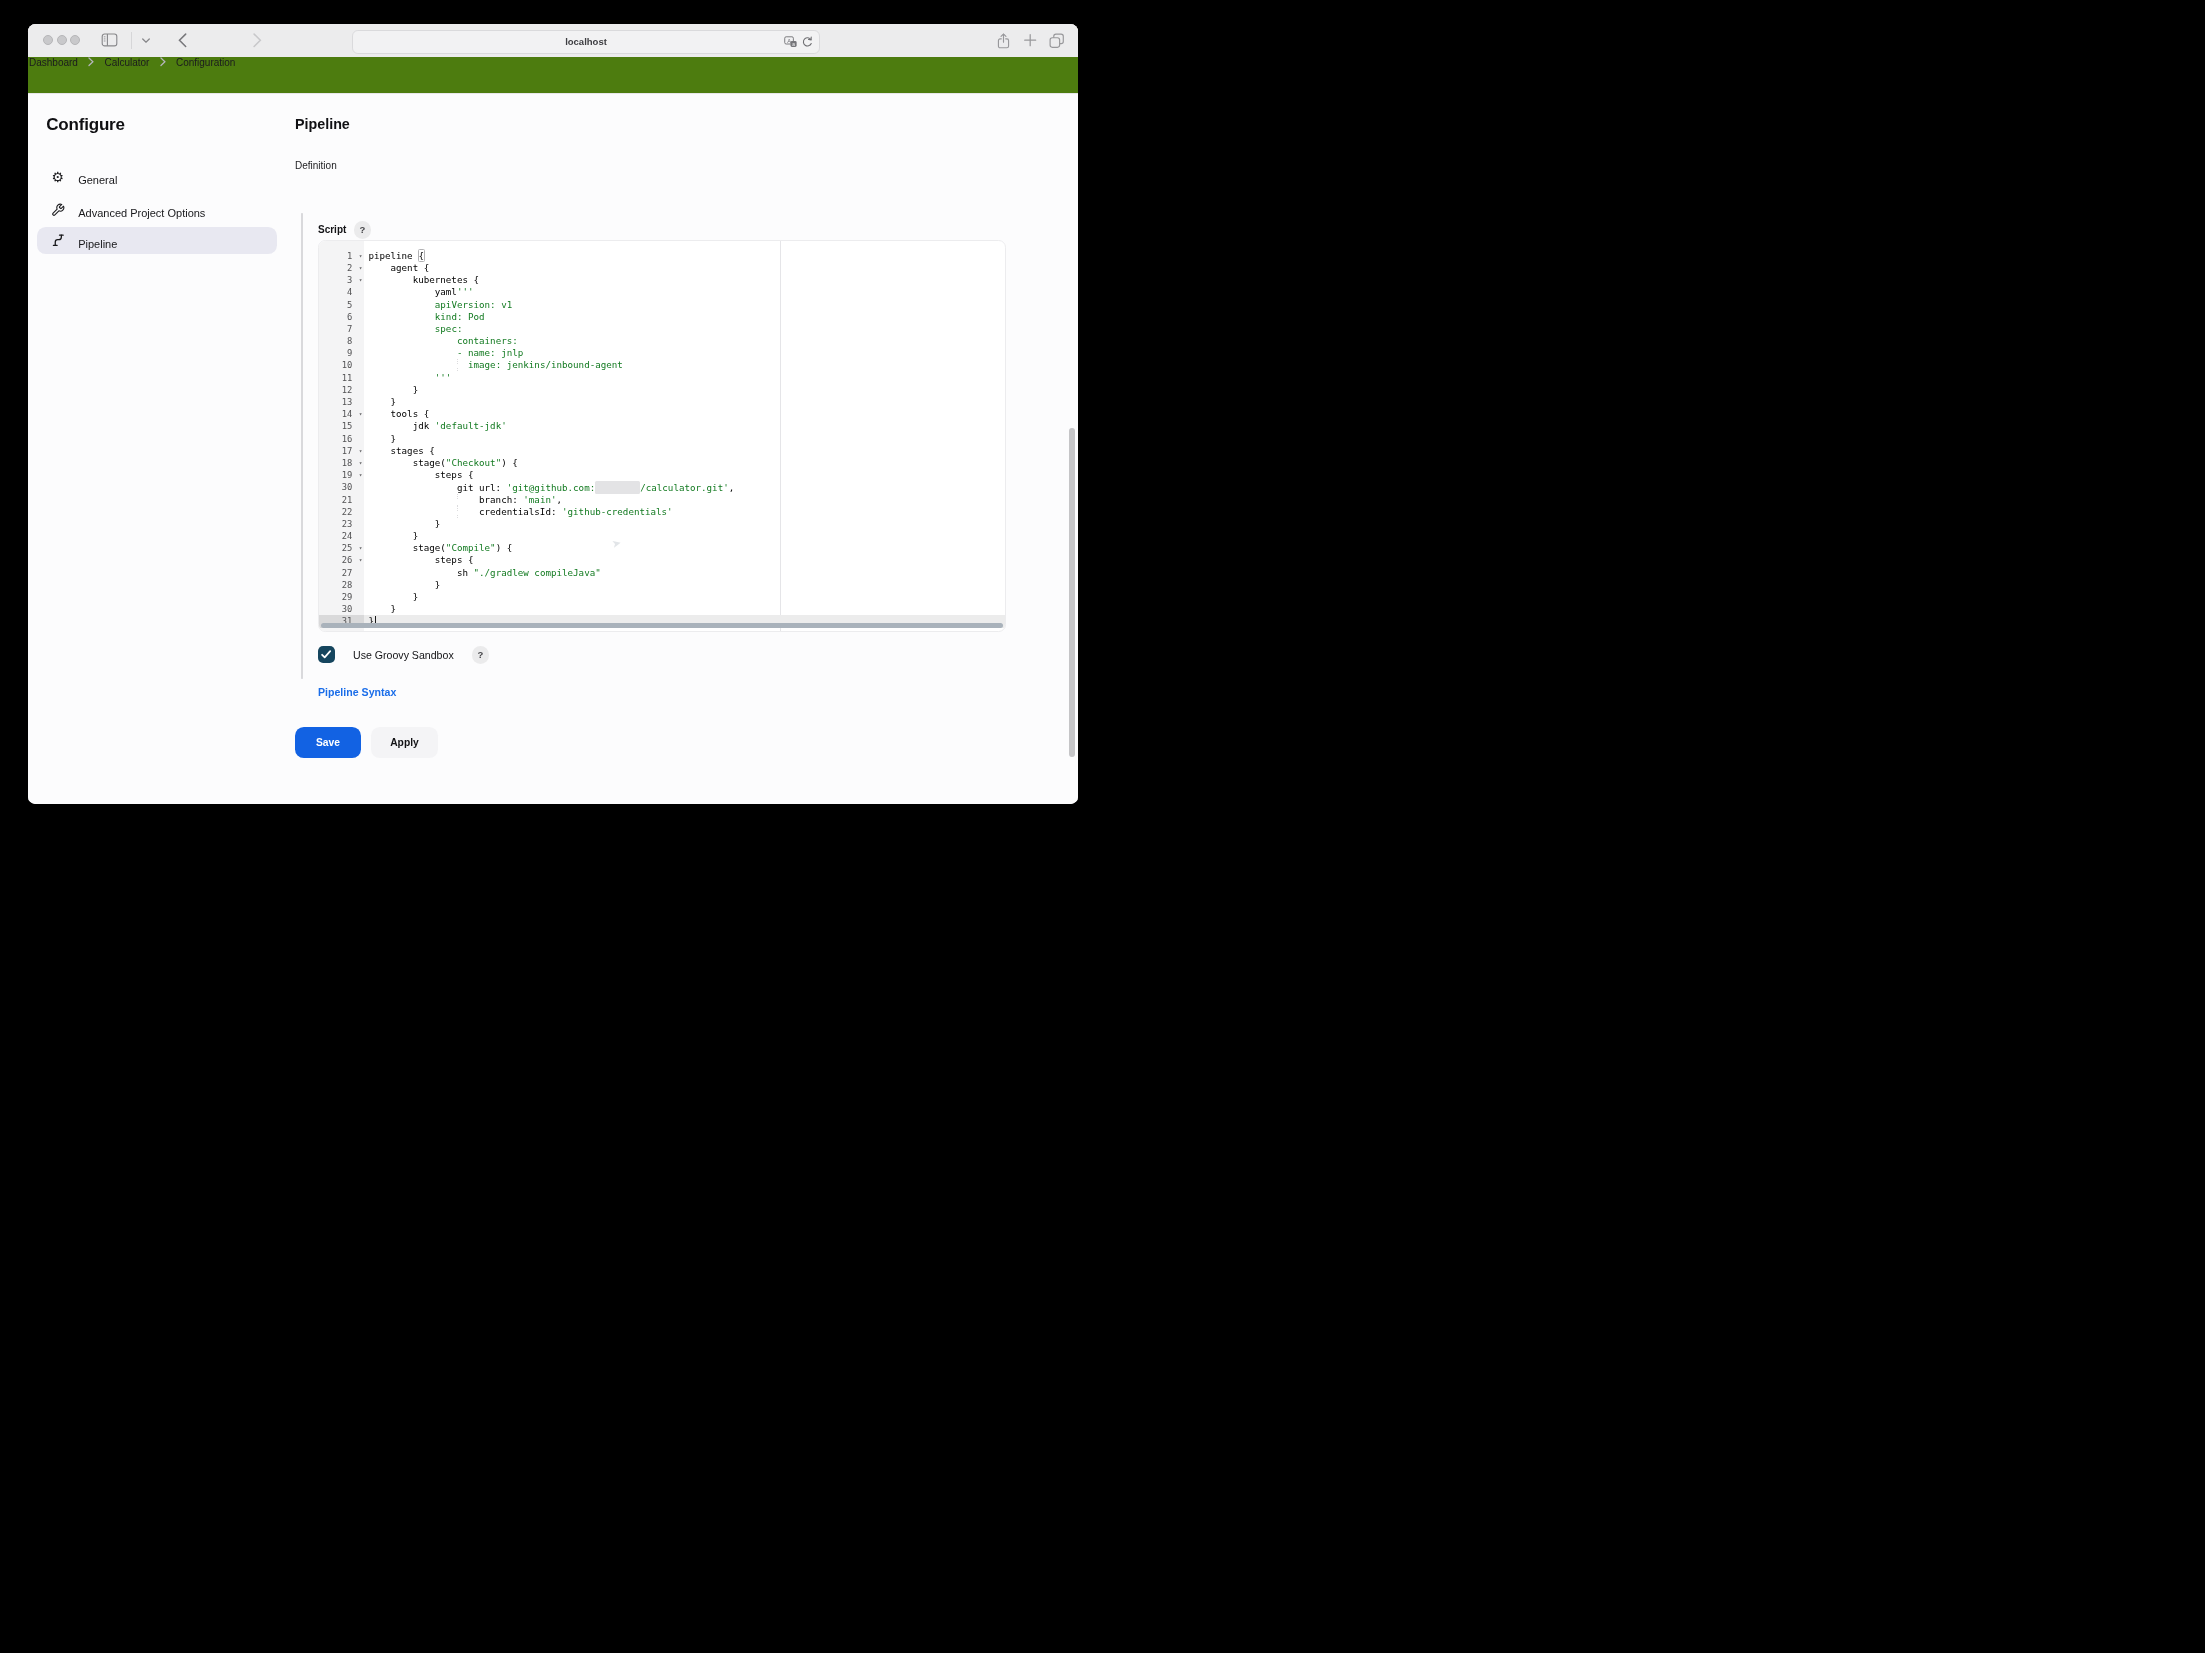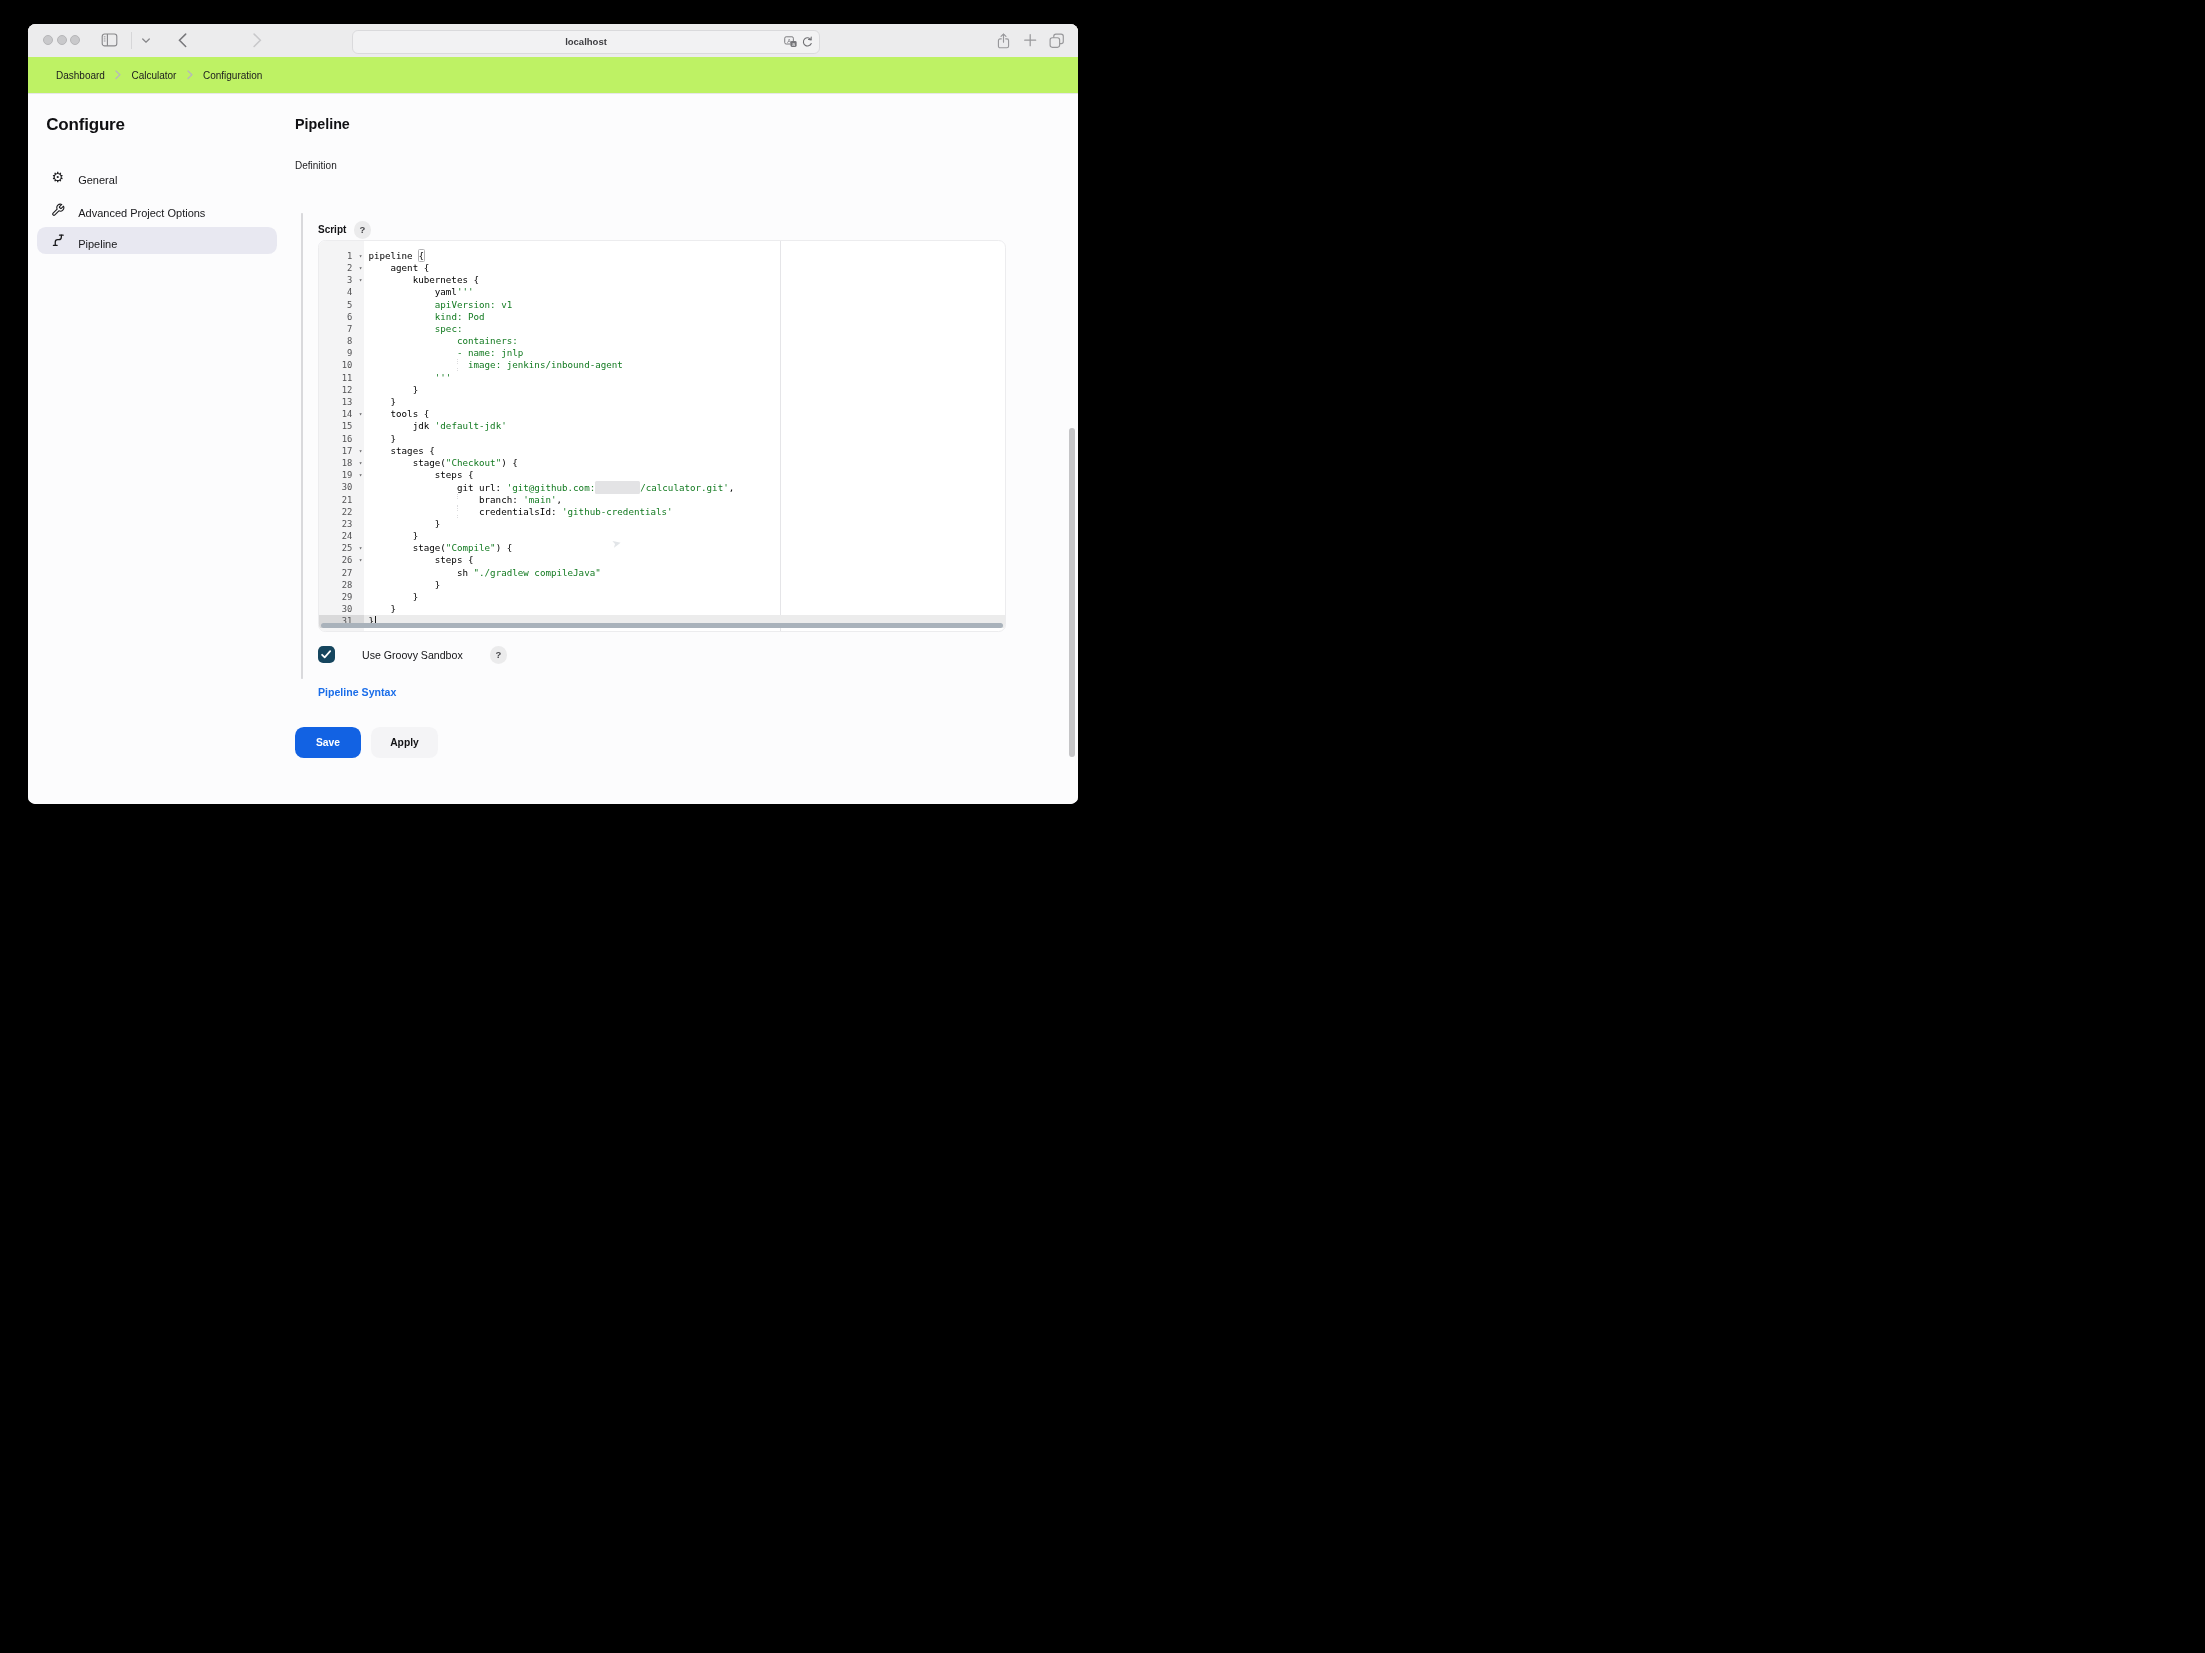--- a/index.html
+++ b/index.html
@@ -11,22 +11,22 @@
   .toolbar{position:absolute;left:0;top:0;right:0;height:33px;background:#ececed;border-bottom:0.7px solid #d2d2d4;}
   .tl{position:absolute;top:11.3px;width:10px;height:10px;border-radius:50%;background:#c9c9cb;border:0.7px solid #b6b6b8;box-sizing:border-box;}
   .tl1{left:14.6px}.tl2{left:28.6px}.tl3{left:42px}
   .tbic{position:absolute;top:0;height:33px;display:flex;align-items:center;justify-content:center;color:#87878a;}
   .tbsep{position:absolute;left:103px;top:8px;width:0.7px;height:17px;background:#d6d6d8;}
   .urlbar{position:absolute;left:324px;top:5.9px;width:466px;height:22px;background:#f2f2f3;border:0.7px solid #dadadc;
           border-radius:5.9px;display:flex;align-items:center;justify-content:center;}
   .url-text{font-size:9.5px;color:#3e3e42;font-weight:bold;}
   .url-right{position:absolute;right:5.9px;top:0;height:100%;display:flex;align-items:center;gap:5.1px;color:#6f6f73;}
   
-  .crumbbar{position:absolute;left:0;top:33px;right:0;height:37px;background:#bef264;border-bottom:0.7px solid #e7e7e9;
-            display:flex;align-items:center;padding-left:28px;box-sizing:border-box;}
+  .crumbbar{position:absolute;left:0;top:33px;right:0;height:37px;background:#4d7c0f;border-bottom:0.7px solid #e7e7e9;
+            display:flex;align-items:flex-start;padding-left:1px;box-sizing:border-box;}
   .crumb{font-size:10px;color:#1b1b1e;font-weight:500;}
   .crumb-sep{margin:0 10.3px;color:#b6b6bd;display:flex;align-items:center;}
   
   .content{position:absolute;left:0;top:70px;right:0;bottom:0;background:#fcfcfd;}
   
   .side-title{position:absolute;left:18.3px;top:20.5px;font-size:17px;font-weight:800;color:#0f0f12;letter-spacing:-0.2px;}
   .side-item{position:absolute;left:8.8px;width:240px;height:25px;border-radius:8.8px;display:flex;align-items:center;
              padding-left:13px;box-sizing:border-box;gap:12.4px;cursor:pointer;}
   .side-item .lbl{font-size:11px;color:#18181b;font-weight:500;margin-top:7px;}
   .side-item.active{background:#e8e8f1;height:27px;}
@@ -59,21 +59,21 @@
   .crow.active .gut{background:#d9d9da;}
   .crow.active .codecell{background:#ececec;}
   .codecell .s{color:var(--string-green,#127a20);}
   .codecell .m{border:0.7px solid #b2b2b4;border-radius:1.5px;margin:-0.7px;}
   .guide{position:absolute;top:0;bottom:0;width:0.7px;font-style:normal;
          background:repeating-linear-gradient(to bottom,#dcdcde 0 0.7px,transparent 0.7px 2.2px);}
   .redact{display:inline-block;width:45px;height:12.4px;background:#e3e3e5;border-radius:1.5px;vertical-align:-2.9px;}
   .caret{display:inline-block;width:1.1px;height:9.5px;background:#1a1a1a;vertical-align:-1.5px;margin-left:0.7px;}
   .hscroll{position:absolute;left:2.2px;right:2.2px;bottom:2.9px;height:5.1px;border-radius:2.9px;background:#a9b2bb;cursor:pointer;}
   
-  .sandbox-row{position:absolute;left:290px;top:552px;display:flex;align-items:center;gap:27px;}
+  .sandbox-row{position:absolute;left:290px;top:552px;display:flex;align-items:center;gap:18px;}
   .checkbox{width:17px;height:17px;border-radius:5.1px;background:var(--checkbox-navy,#15455e);display:flex;align-items:center;
             justify-content:center;cursor:pointer;}
   .sandbox-lbl{font-size:10.6px;color:#131316;}
   .syntax-link{position:absolute;left:290px;top:592px;font-size:10.6px;font-weight:600;color:var(--link-blue,#1a6de9);cursor:pointer;}
   .btn{position:absolute;top:633px;height:31px;border-radius:8.8px;display:flex;align-items:center;justify-content:center;
        font-size:10.3px;font-weight:700;cursor:pointer;box-sizing:border-box;}
   .btn-save{left:267px;width:66px;background:var(--accent-blue,#1262e3);color:#fff;}
   .btn-apply{left:343px;width:67px;background:#f4f4f6;color:#131316;}
   .pagescroll{position:absolute;right:2.9px;top:334px;width:5.9px;height:329px;border-radius:2.9px;background:#c5c5c7;cursor:pointer;}
   .mousecursor{position:absolute;left:584px;top:443px;color:#e2e5e8;transform:rotate(-12deg);font-size:11px;}

